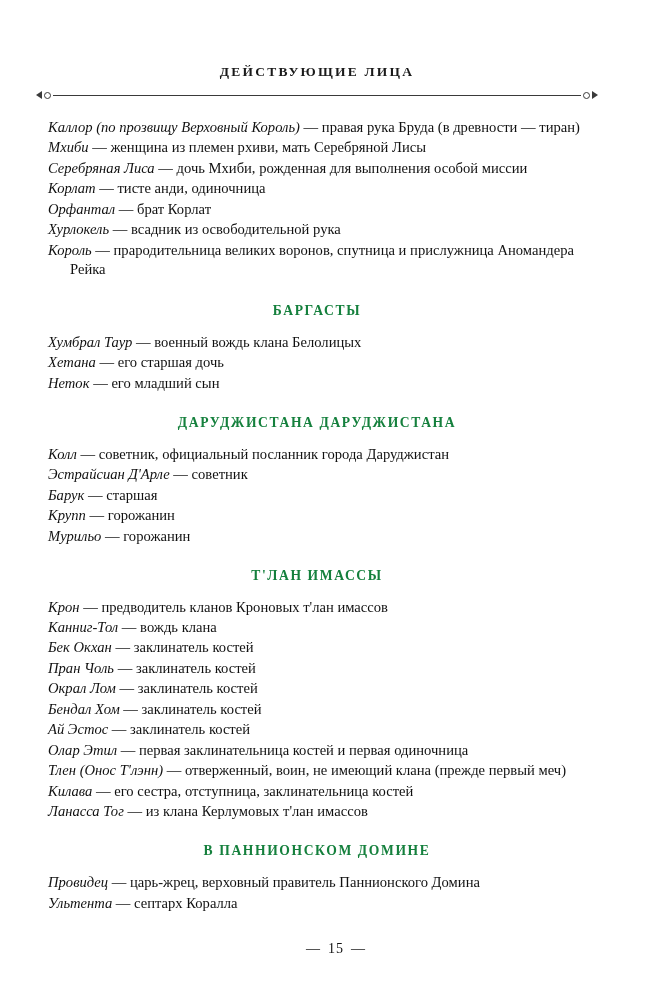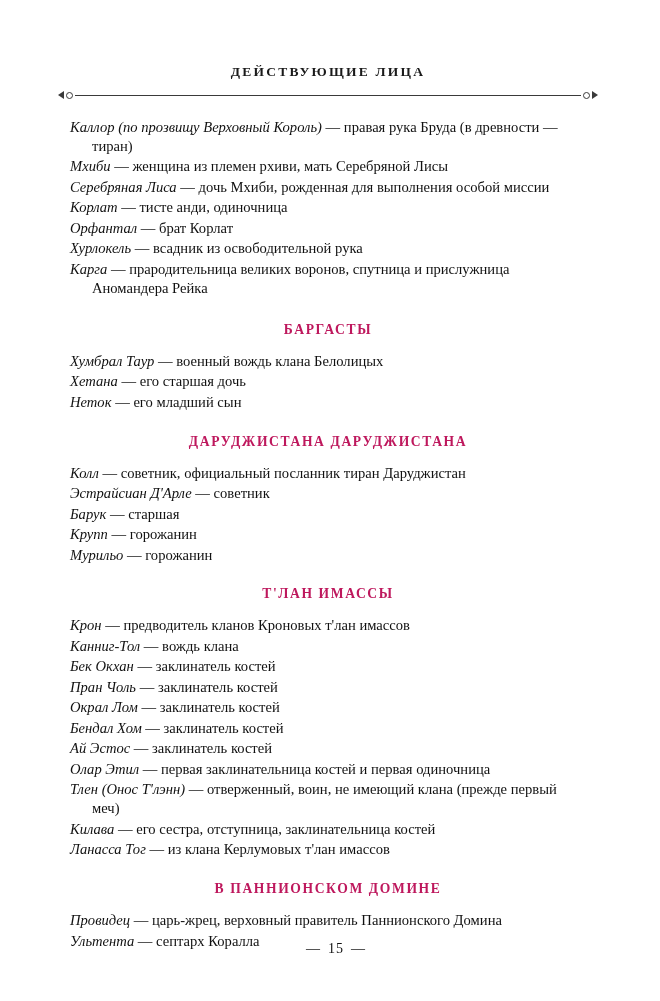--- a/index.html
+++ b/index.html
@@ -12,21 +12,21 @@
     height: 1001px;
     font-family: "Liberation Serif", serif;
     color: #000000;
     position: relative;
     overflow: hidden;
   }
   .page {
     width: 660px;
     height: 1001px;
     box-sizing: border-box;
-    padding: 56px 62px 30px 58px;
+    padding: 56px 62px 30px 36px;
     position: relative;
   }
   .page-header {
     text-align: center;
     font-size: 13.5px;
     letter-spacing: 2.2px;
     font-weight: bold;
     color: #1a1a1a;
     margin: 8px 0 0 0;
     font-family: "Liberation Serif", serif;
@@ -77,21 +77,21 @@
   }
   .entry .nm {
     font-style: italic;
   }
   .section-title {
     text-align: center;
     font-weight: bold;
     font-size: 13.6px;
     letter-spacing: 1.6px;
     margin: 22px 0 14px 0;
-    color: #be185d;
+    color: #15803d;
   }
   .section-title.first {
     margin-top: 24px;
   }
   .folio {
     position: absolute;
     bottom: 44px;
     left: 12px;
     right: 0;
     text-align: center;
@@ -117,33 +117,33 @@
     <span class="cap-right"></span>
   </div>
 
   <div class="entries">
     <div class="entry"><span class="nm">Каллор (по прозвищу Верховный Король)</span><span> — правая рука Бруда (в древности — тиран)</span></div>
     <div class="entry"><span class="nm">Мхиби</span><span> — женщина из племен рхиви, мать Серебряной Лисы</span></div>
     <div class="entry"><span class="nm">Серебряная Лиса</span><span> — дочь Мхиби, рожденная для выполнения особой миссии</span></div>
     <div class="entry"><span class="nm">Корлат</span><span> — тисте анди, одиночница</span></div>
     <div class="entry"><span class="nm">Орфантал</span><span> — брат Корлат</span></div>
     <div class="entry"><span class="nm">Хурлокель</span><span> — всадник из освободительной рука</span></div>
-    <div class="entry"><span class="nm">Карга</span><span> — прародительница великих воронов, спутница и прислужница Аномандера Рейка</span></div>
+    <div class="entry"><span class="nm">Король</span><span> — прародительница великих воронов, спутница и прислужница Аномандера Рейка</span></div>
   </div>
 
   <div class="section-title first">БАРГАСТЫ</div>
   <div class="entries">
     <div class="entry"><span class="nm">Хумбрал Таур</span><span> — военный вождь клана Белолицых</span></div>
     <div class="entry"><span class="nm">Хетана</span><span> — его старшая дочь</span></div>
     <div class="entry"><span class="nm">Неток</span><span> — его младший сын</span></div>
   </div>
 
   <div class="section-title">ДАРУДЖИСТАНА ДАРУДЖИСТАНА</div>
   <div class="entries">
-    <div class="entry"><span class="nm">Колл</span><span> — советник, официальный посланник тиран Даруджистан</span></div>
+    <div class="entry"><span class="nm">Колл</span><span> — советник, официальный посланник города Даруджистан</span></div>
     <div class="entry"><span class="nm">Эстрайсиан Д'Арле</span><span> — советник</span></div>
     <div class="entry"><span class="nm">Барук</span><span> — старшая</span></div>
     <div class="entry"><span class="nm">Крупп</span><span> — горожанин</span></div>
     <div class="entry"><span class="nm">Мурильо</span><span> — горожанин</span></div>
   </div>
 
   <div class="section-title">Т'ЛАН ИМАССЫ</div>
   <div class="entries">
     <div class="entry"><span class="nm">Крон</span><span> — предводитель кланов Кроновых т'лан имассов</span></div>
     <div class="entry"><span class="nm">Канниг-Тол</span><span> — вождь клана</span></div>

